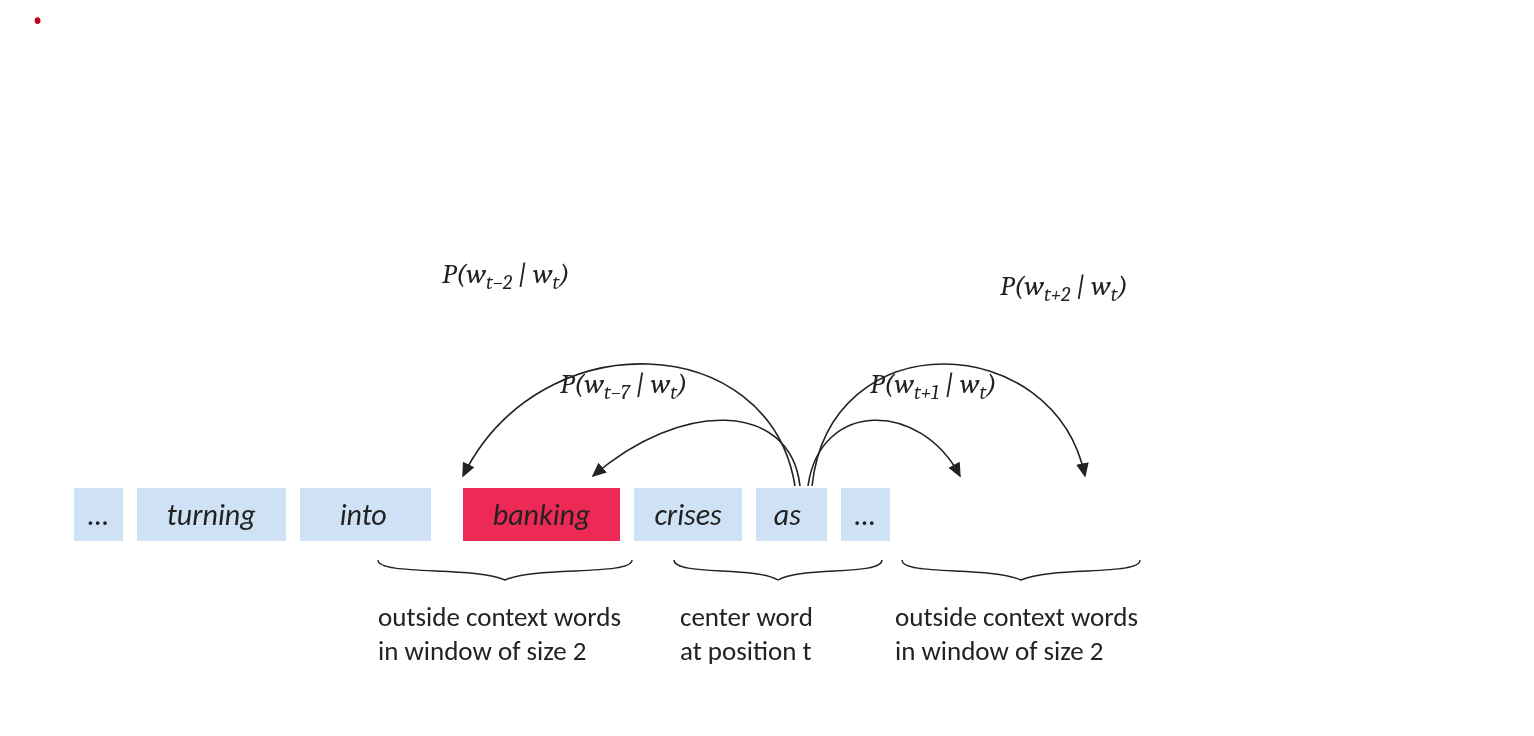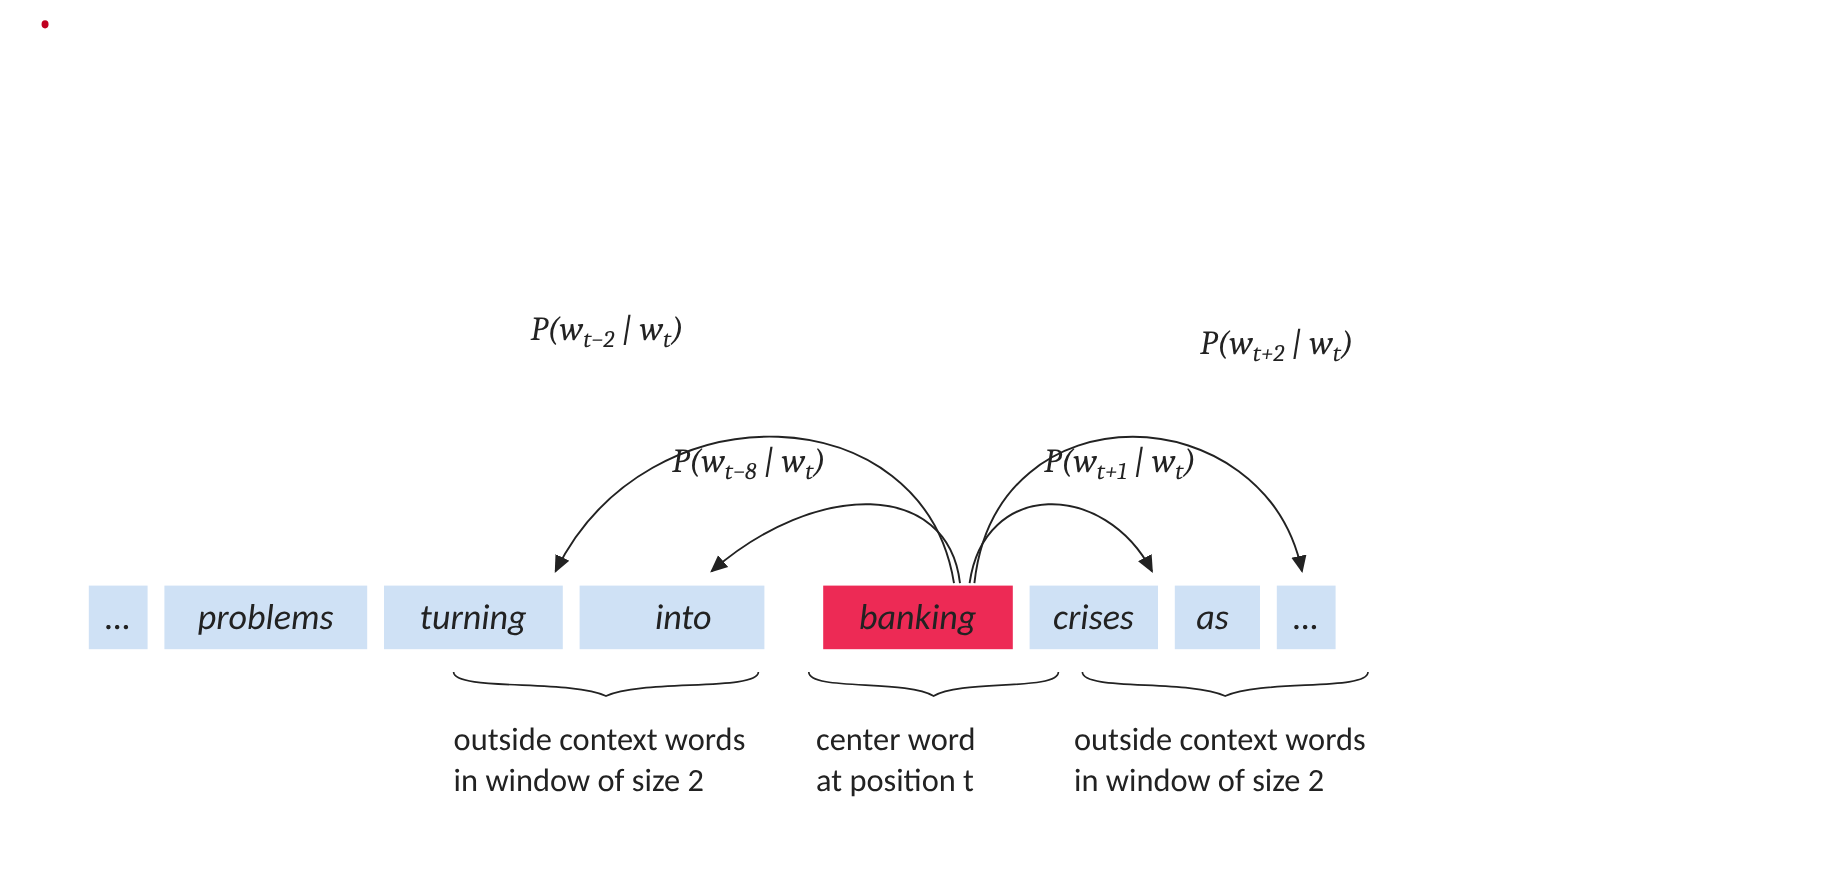--- a/index.html
+++ b/index.html
@@ -20,24 +20,23 @@
 </style>
 </head>
 <body>
 
 <div class="slide">
 
   <div class="bullet">•</div>
 
   <div class="row">
     <div class="tok dots">…</div>
-    <div class="tok ctx" style="padding-left:28px;padding-right:28px">problems</div>
     <div class="tok ctx" style="padding-left:30px;padding-right:30px">turning</div>
-    <div class="tok ctx" style="padding-left:63px;padding-right:44px">into</div>
-    <div class="tok ctr" style="padding-left:30px;padding-right:30px;margin-left:35px">banking</div>
+    <div class="tok ctx" style="padding-left:40px;padding-right:44px">into</div>
+    <div class="tok ctr" style="padding-left:30px;padding-right:30px;margin-left:18px">banking</div>
     <div class="tok ctx" style="padding-left:20px;padding-right:20px">crises</div>
     <div class="tok ctx" style="padding-left:18px;padding-right:26px">as</div>
     <div class="tok dots">…</div>
   </div>
 
   <svg class="svgArrows" width="1534" height="736">
     <defs>
       <marker id="ah" markerWidth="10" markerHeight="10" refX="8" refY="5" orient="auto">
         <path d="M0,1 L9,5 L0,9 Z" fill="#222"></path>
       </marker>
@@ -50,21 +49,21 @@
 
     <path d="M378,560 C378,576 475,566 505,580 C535,566 632,576 632,560" fill="none" stroke="#222" stroke-width="1.4"></path>
     <path d="M674,560 C674,576 755,566 778,580 C801,566 882,576 882,560" fill="none" stroke="#222" stroke-width="1.4"></path>
     <path d="M902,560 C902,576 989,566 1021,580 C1053,566 1140,576 1140,560" fill="none" stroke="#222" stroke-width="1.4"></path>
   </svg>
 
   <div class="prob" style="left:442px;top:258px">
     <span>P</span><span>(</span><span>w</span><span class="sub">t−2</span><span> | </span><span>w</span><span class="sub">t</span><span>)</span>
   </div>
   <div class="prob" style="left:560px;top:368px">
-    <span>P</span><span>(</span><span>w</span><span class="sub">t−8</span><span> | </span><span>w</span><span class="sub">t</span><span>)</span>
+    <span>P</span><span>(</span><span>w</span><span class="sub">t−7</span><span> | </span><span>w</span><span class="sub">t</span><span>)</span>
   </div>
   <div class="prob" style="left:870px;top:368px">
     <span>P</span><span>(</span><span>w</span><span class="sub">t+1</span><span> | </span><span>w</span><span class="sub">t</span><span>)</span>
   </div>
   <div class="prob" style="left:1000px;top:270px">
     <span>P</span><span>(</span><span>w</span><span class="sub">t+2</span><span> | </span><span>w</span><span class="sub">t</span><span>)</span>
   </div>
 
   <div class="lab" style="left:378px;top:600px">
     <div>outside context words</div>

